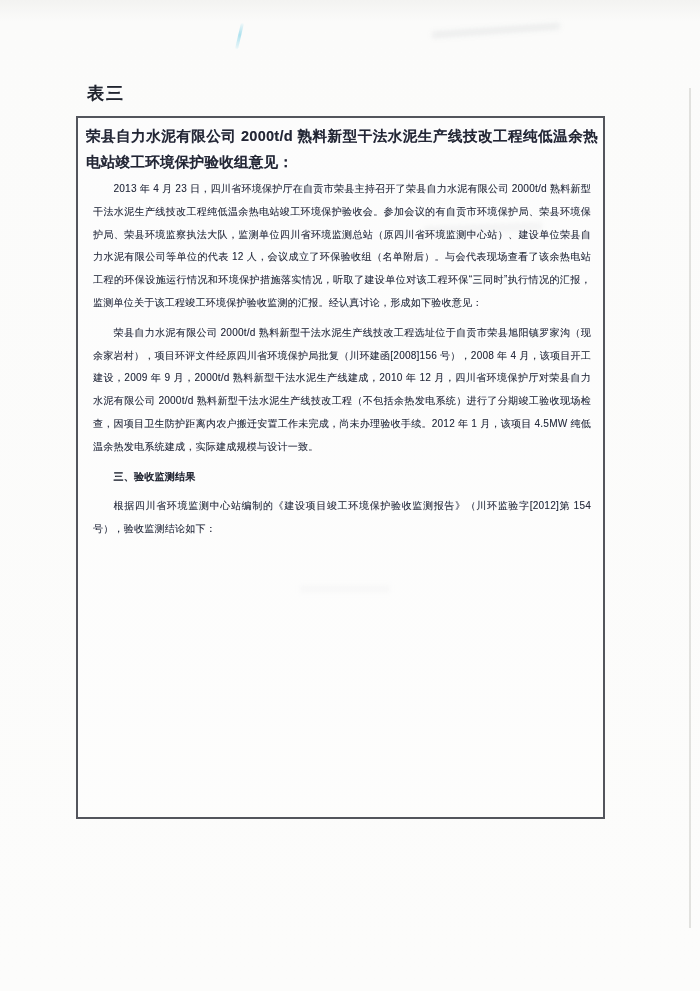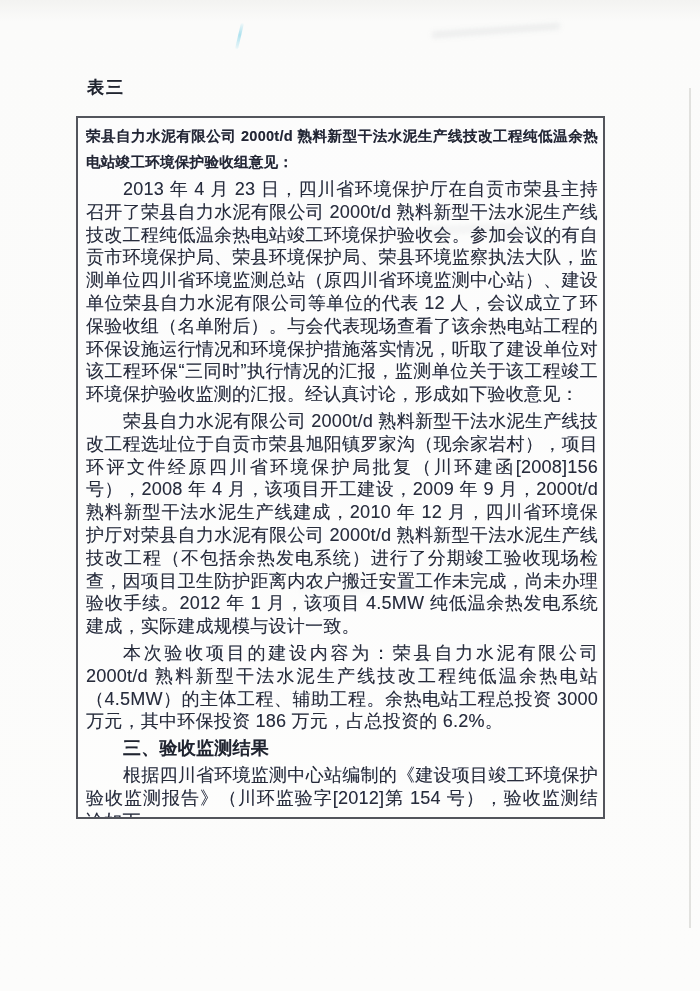--- a/index.html
+++ b/index.html
@@ -19,38 +19,38 @@
   }
   .smudge{position:absolute;background:rgba(120,126,140,.10);filter:blur(2.4px);}
   .smudge.s1{left:432px;top:27px;width:128px;height:7px;transform:rotate(-4deg);}
   .smudge.s2{left:424px;top:224px;width:118px;height:9px;transform:rotate(-2deg);}
   .smudge.s3{left:300px;top:585px;width:90px;height:8px;background:rgba(140,140,150,.07);}
   .edge-shadow{
     position:absolute;right:9px;top:88px;width:2px;height:840px;
     background:rgba(158,158,150,.28);filter:blur(.7px);
   }
   .sheet-label{
-    position:absolute;left:87px;top:76px;
+    position:absolute;left:87px;top:82px;
     font-size:17px;font-weight:700;letter-spacing:2px;color:#20242e;
     text-shadow:.2px .2px .6px rgba(32,40,70,.45);
   }
   .doc-box{
     position:absolute;left:76px;top:116px;width:529px;height:703px;
     box-sizing:border-box;border:2px solid #53555c;
     padding:5px 5px 0 8px;overflow:hidden;
     background:rgba(255,255,255,.4);
   }
   .doc-title{
     font-weight:700;font-size:14.5px;line-height:26px;letter-spacing:.3px;
     color:#232633;text-align:justify;
     text-shadow:.2px .2px .5px rgba(40,50,95,.4);
   }
   .block{
-    font-size:18px;line-height:22.8px;letter-spacing:.25px;
-    text-align:justify;color:#272c3b;margin:0;
+    font-size:10px;line-height:22.8px;letter-spacing:.25px;
+    text-align:justify;color:#272c3b;margin:7px;
     text-shadow:.2px .2px .5px rgba(45,55,95,.35);
   }
   .block{margin-top:4px;}
   .block.first{margin-top:3px;}
   .block.indent{text-indent:2.05em;}
   .block.heading{font-weight:700;color:#20242f;}
 </style>
 </head>
 <body>
 
@@ -62,19 +62,18 @@
   <div class="smudge s3"></div>
   <div class="edge-shadow"></div>
 
   <div class="sheet-label">表三</div>
 
   <div class="doc-box" style="border-color: rgb(83, 85, 92);">
     <div class="doc-title">荣县自力水泥有限公司 2000t/d 熟料新型干法水泥生产线技改工程纯低温余热电站竣工环境保护验收组意见：</div>
     <div class="doc-body" id="doc-body">
         <div class="block para indent first">2013 年 4 月 23 日，四川省环境保护厅在自贡市荣县主持召开了荣县自力水泥有限公司 2000t/d 熟料新型干法水泥生产线技改工程纯低温余热电站竣工环境保护验收会。参加会议的有自贡市环境保护局、荣县环境保护局、荣县环境监察执法大队，监测单位四川省环境监测总站（原四川省环境监测中心站）、建设单位荣县自力水泥有限公司等单位的代表 12 人，会议成立了环保验收组（名单附后）。与会代表现场查看了该余热电站工程的环保设施运行情况和环境保护措施落实情况，听取了建设单位对该工程环保“三同时”执行情况的汇报，监测单位关于该工程竣工环境保护验收监测的汇报。经认真讨论，形成如下验收意见：</div>
         <div class="block para indent">荣县自力水泥有限公司 2000t/d 熟料新型干法水泥生产线技改工程选址位于自贡市荣县旭阳镇罗家沟（现余家岩村），项目环评文件经原四川省环境保护局批复（川环建函[2008]156 号），2008 年 4 月，该项目开工建设，2009 年 9 月，2000t/d 熟料新型干法水泥生产线建成，2010 年 12 月，四川省环境保护厅对荣县自力水泥有限公司 2000t/d 熟料新型干法水泥生产线技改工程（不包括余热发电系统）进行了分期竣工验收现场检查，因项目卫生防护距离内农户搬迁安置工作未完成，尚未办理验收手续。2012 年 1 月，该项目 4.5MW 纯低温余热发电系统建成，实际建成规模与设计一致。</div>
-        <div class="block para indent">本次验收项目的建设内容为：荣县自力水泥有限公司 2000t/d 熟料新型干法水泥生产线技改工程纯低温余热电站（4.5MW）的主体工程、辅助工程。余热电站工程总投资 3000 万元，其中环保投资 186 万元，占总投资的 6.2%。</div>
         <div class="block heading indent">三、验收监测结果</div>
         <div class="block para indent">根据四川省环境监测中心站编制的《建设项目竣工环境保护验收监测报告》（川环监验字[2012]第 154 号），验收监测结论如下：</div>
       </div>
   </div>
 
 </div>
 
 </body></html>

